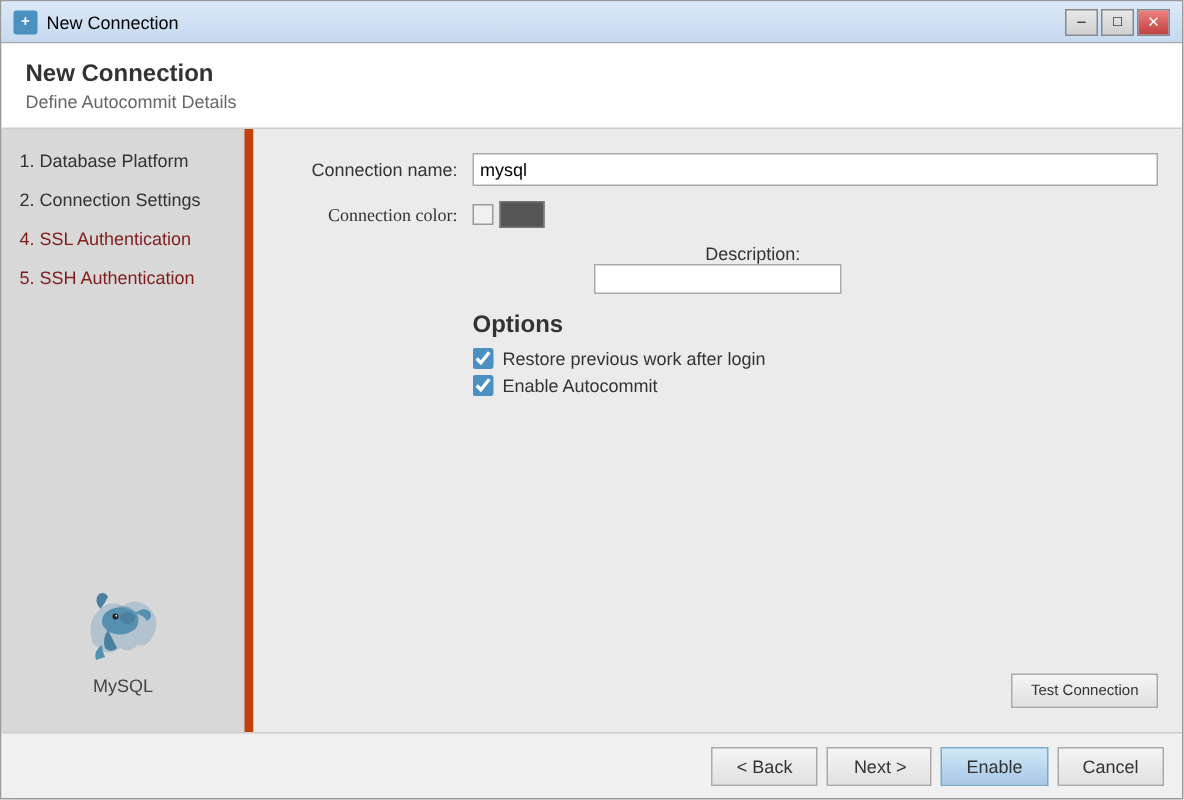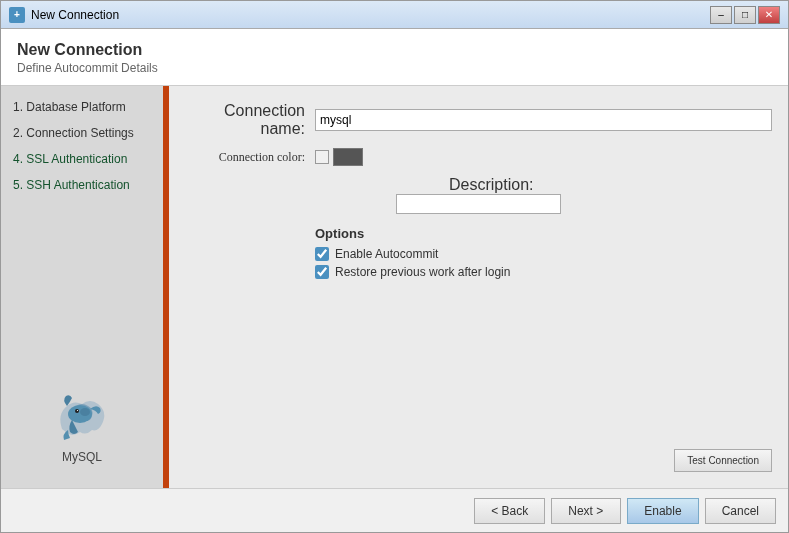--- a/index.html
+++ b/index.html
@@ -101,21 +101,21 @@
       font-size: 12px;
       color: #333;
       cursor: pointer;
     }
     .sidebar-item.active {
       background: #c0c0c0;
       font-weight: bold;
       color: #000;
     }
     .sidebar-item.disabled {
-      color: #14532d;
+      color: #7f1d1d;
     }
     .sidebar-bottom {
       margin-top: auto;
       display: flex;
       flex-direction: column;
       align-items: center;
       padding: 16px;
     }
     .mysql-dolphin {
       width: 60px;
@@ -137,21 +137,21 @@
     .form-row {
       display: flex;
       align-items: center;
       margin-bottom: 10px;
     }
     .form-label {
       width: 130px;
       text-align: right;
       padding-right: 10px;
       color: #333;
-      font-size: 16px;
+      font-size: 12px;
       flex-shrink: 0;
     }
     .form-input {
       flex: 1;
       height: 22px;
       border: 1px solid #aaa;
       background: white;
       padding: 2px 4px;
       font-size: 12px;
       outline: none;
@@ -188,21 +188,21 @@
     .description-row {
       display: flex;
       align-items: center;
       margin-bottom: 12px;
       flex-direction: column;
     }
     .options-section {
       margin-left: 0;
     }
     .options-title {
-      font-size: 13px;
+      font-size: 16px;
       font-weight: bold;
       color: #333;
       margin-left: 130px;
       margin-bottom: 6px;
     }
     .option-row {
       display: flex;
       align-items: center;
       margin-left: 130px;
       margin-bottom: 4px;
@@ -240,21 +240,21 @@
       flex-shrink: 0;
     }
     .footer-btn {
       padding: 5px 16px;
       border: 1px solid #aaa;
       background: linear-gradient(to bottom, #f5f5f5, #e0e0e0);
       font-size: 12px;
       cursor: pointer;
       color: #333;
       min-width: 70px;
-      text-align: left;
+      text-align: right;
     }
     .footer-btn.primary {
       background: linear-gradient(to bottom, #d0e8f5, #a8c8e8);
       border-color: #7aaac8;
     }
   </style>
 </head>
 <body>
 
 <div class="window">
@@ -316,26 +316,26 @@
       </div>
 
       <div class="description-row">
         <label class="form-label">Description:</label>
         <input class="form-input" type="text" style="">
       </div>
 
       <div class="options-section">
         <div class="options-title">Options</div>
         <div class="option-row">
+          <input class="option-checkbox" type="checkbox" id="restore-work" checked="" style="">
+          <label class="option-label" for="restore-work">Restore previous work after login</label>
+        </div>
+        <div class="option-row">
           <input class="option-checkbox" type="checkbox" id="autocommit" checked="" style="">
           <label class="option-label" for="autocommit">Enable Autocommit</label>
-        </div>
-        <div class="option-row">
-          <input class="option-checkbox" type="checkbox" id="restore-work" checked="" style="">
-          <label class="option-label" for="restore-work">Restore previous work after login</label>
         </div>
       </div>
 
       <button class="test-connection-btn">Test Connection</button>
     </div>
   </div>
 
   <div class="footer">
     <button class="footer-btn">&lt; Back</button>
     <button class="footer-btn">Next &gt;</button>

